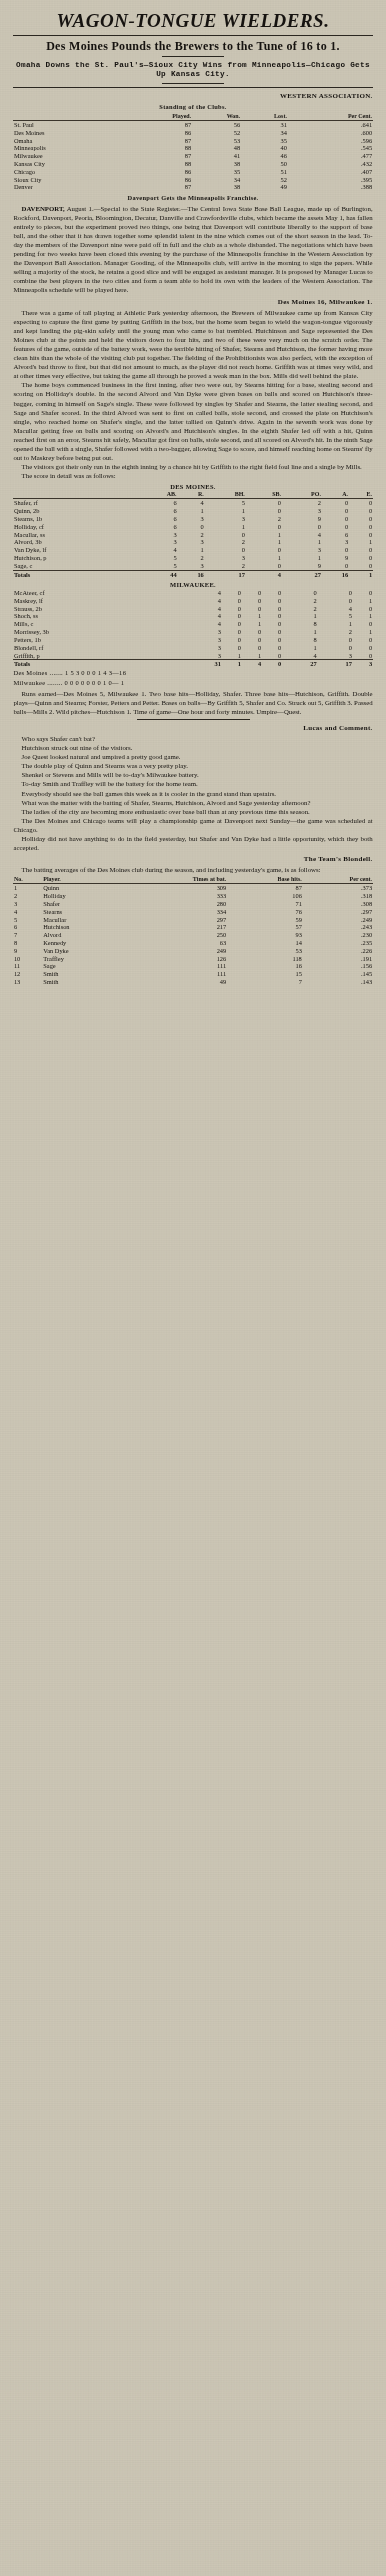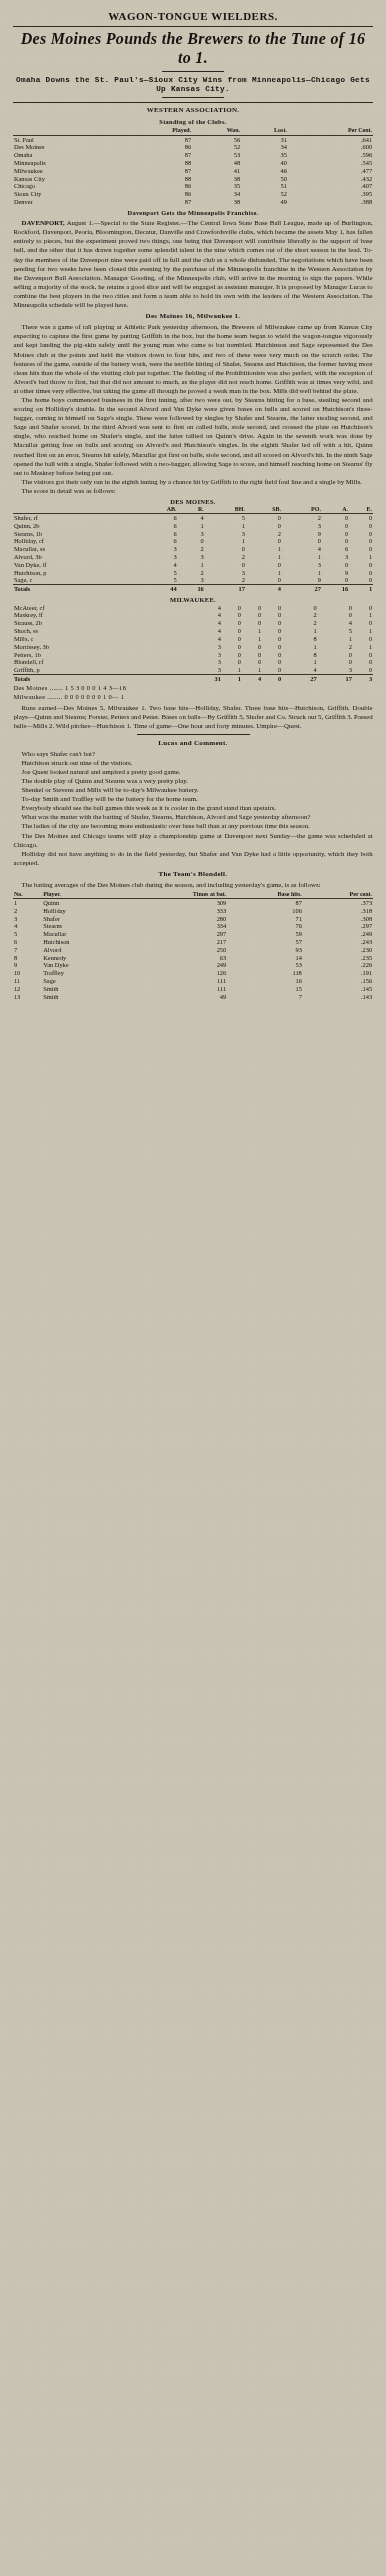--- a/index.html
+++ b/index.html
@@ -33,41 +33,42 @@
     position: relative;
     z-index: 2;
   }
   .hl {
     text-align: center;
     font-weight: bold;
     letter-spacing: 0.3px;
     line-height: 1.12;
   }
   .hl1 {
-    font-size: 11px;
+    font-size: 19px;
     letter-spacing: 0.5px;
     margin: 3.1px 0 2.1px 0;
     font-family: "Liberation Serif", serif;
+    font-style: italic;
   }
   .hl2 {
-    font-size: 16px;
+    font-size: 12px;
     margin: 3.6px 0 2.1px 0;
     line-height: 1.18;
-    font-style: italic;
   }
   .hl3 {
     font-size: 7.7px;
     margin: 3.6px 0 2.1px 0;
     line-height: 1.2;
     font-family: Liberation Mono, monospace;
   }
   .hl4 {
     font-size: 7px;
     margin: 3.1px 0 1.5px 0;
     line-height: 1.22;
+    text-align: right;
   }
   .hl5 {
     font-size: 6.4px;
     margin: 3.1px 0 1.5px 0;
     line-height: 1.2;
   }
   .rule {
     border: 0;
     border-top: 0.8px solid #2a2620;
     margin: 3.1px auto;

